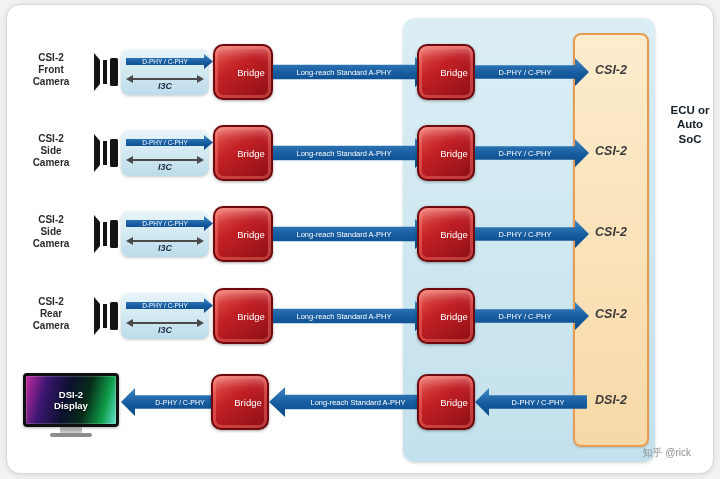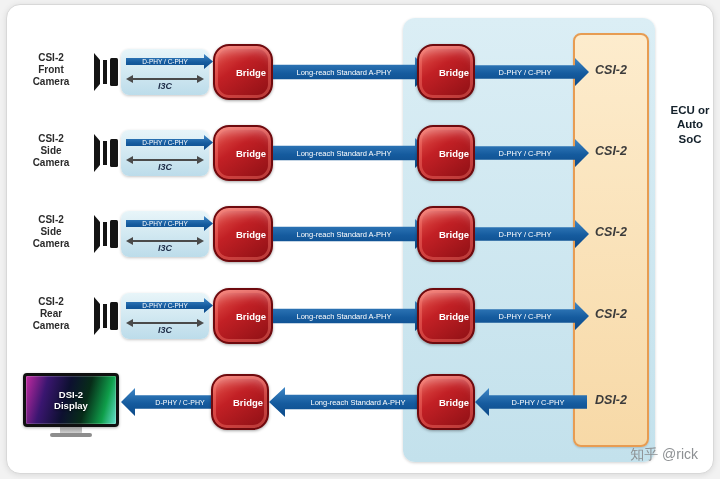--- a/index.html
+++ b/index.html
@@ -12,23 +12,23 @@
   .column{position:absolute;left:566px;top:28px;width:76px;height:414px;border-radius:8px;
           background:linear-gradient(180deg,#fdeccd,#f7d9a7);border:2px solid #e79c52;box-sizing:border-box;
           box-shadow:0 1px 2px rgba(0,0,0,.15);}
   
   .row{position:absolute;inset:0;}
   .row-label{position:absolute;left:8px;top:calc(var(--cy) - 20px);width:72px;text-align:center;
              font-size:10px;font-weight:bold;color:#2b2b2b;line-height:1.2;white-space:pre-line;}
   .cam-icon{position:absolute;left:86px;top:calc(var(--cy) - 19px);width:26px;height:38px;}
   .cam-box{position:absolute;left:114px;top:calc(var(--cy) - 23px);width:88px;height:46px;border-radius:8px;
            background:linear-gradient(180deg,#e8f5f9,#bcdcea);box-shadow:0 1px 3px rgba(0,0,0,.22);}
-  .bridge{position:absolute;display:flex;align-items:center;justify-content:center;border-radius:16px;
+  .bridge{position:absolute;display:flex;align-items:center;justify-content:center;border-radius:10px;
           background:linear-gradient(145deg,#ea5a50 0%,#c22025 40%,#8c0f14 100%);
-          border:2px solid #6e0a0e;box-sizing:border-box;color:#fff;font-weight:bold;font-size:9.5px;
+          border:2px solid #6e0a0e;box-sizing:border-box;color:#fff;font-weight:normal;font-size:9.5px;
           box-shadow:inset 0 0 0 3px rgba(255,130,115,.38), inset 0 12px 12px -8px rgba(255,255,255,.45),
                      0 1px 3px rgba(0,0,0,.35);padding-left:16px;}
   .bridge-a{left:206px;top:calc(var(--cy) - 28px);width:60px;height:56px;}
   .bridge-b{left:410px;top:calc(var(--cy) - 28px);width:58px;height:56px;}
   
   .arrow{position:absolute;display:flex;align-items:center;justify-content:center;color:#fff;
          font-weight:normal;white-space:nowrap;background:linear-gradient(180deg,#3f87c6 0%,#155b9e 55%,#0c4a89 100%);}
   .ar{clip-path:polygon(0 26%, calc(100% - var(--head)) 26%, calc(100% - var(--head)) 0, 100% 50%,
        calc(100% - var(--head)) 100%, calc(100% - var(--head)) 74%, 0 74%);padding-right:var(--head);}
   .al{clip-path:polygon(100% 26%, var(--head) 26%, var(--head) 0, 0 50%, var(--head) 100%,
@@ -55,21 +55,21 @@
   
   .monitor{position:absolute;left:16px;top:calc(var(--cy) - 29px);width:96px;}
   .screen{width:96px;height:54px;box-sizing:border-box;border:3px solid #101010;border-radius:4px;
           background:linear-gradient(105deg,#c229a0 0%,#3a1670 22%,#0d1030 45%,#072c18 65%,#0f9e4a 85%,#66e0d0 100%);
           box-shadow:inset 0 0 0 1px rgba(255,255,255,.18), 0 1px 3px rgba(0,0,0,.3);
           display:flex;align-items:center;justify-content:center;}
   .screen-label{color:#fff;font-weight:bold;font-size:9.5px;text-align:center;line-height:1.2;
                 white-space:pre-line;text-shadow:0 1px 2px rgba(0,0,0,.6);}
   .stand{width:22px;height:6px;margin:0 auto;background:linear-gradient(180deg,#9a9a9a,#cfcfcf);}
   .stand-base{width:42px;height:4px;margin:0 auto;background:#8d8d8d;border-radius:2px;}
-  .watermark{position:absolute;right:15px;top:441px;font-size:14px;color:#8d9093;}
+  .watermark{position:absolute;right:22px;top:441px;font-size:10px;color:#8d9093;}
 </style>
 </head>
 <body>
 
 <div class="stage">
   <div class="card">
 
     <div class="panel"></div>
     <div class="column"></div>
     <div class="ecu">ECU or

